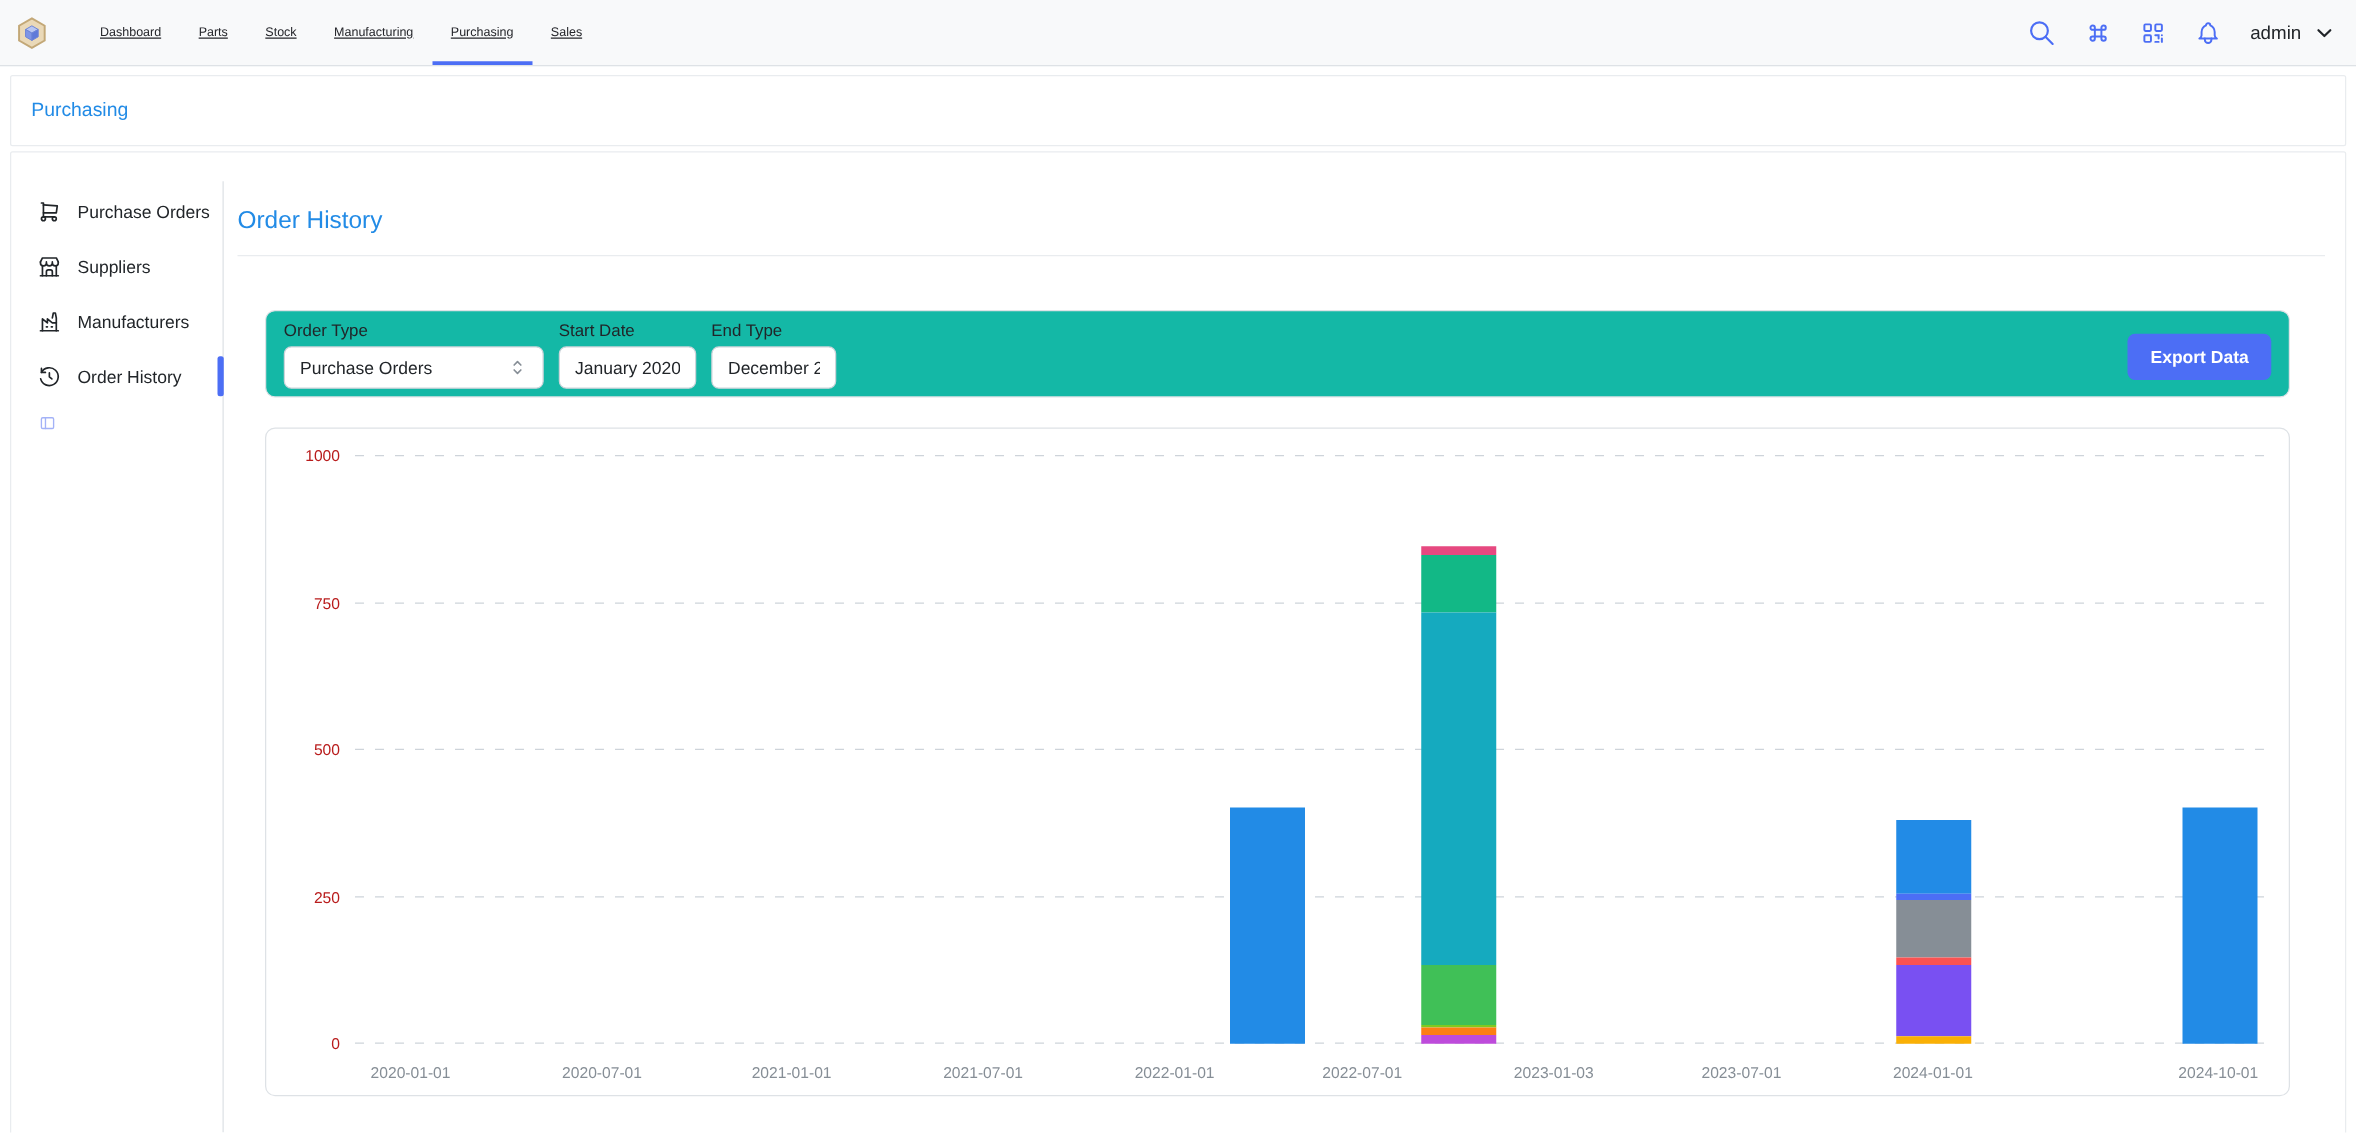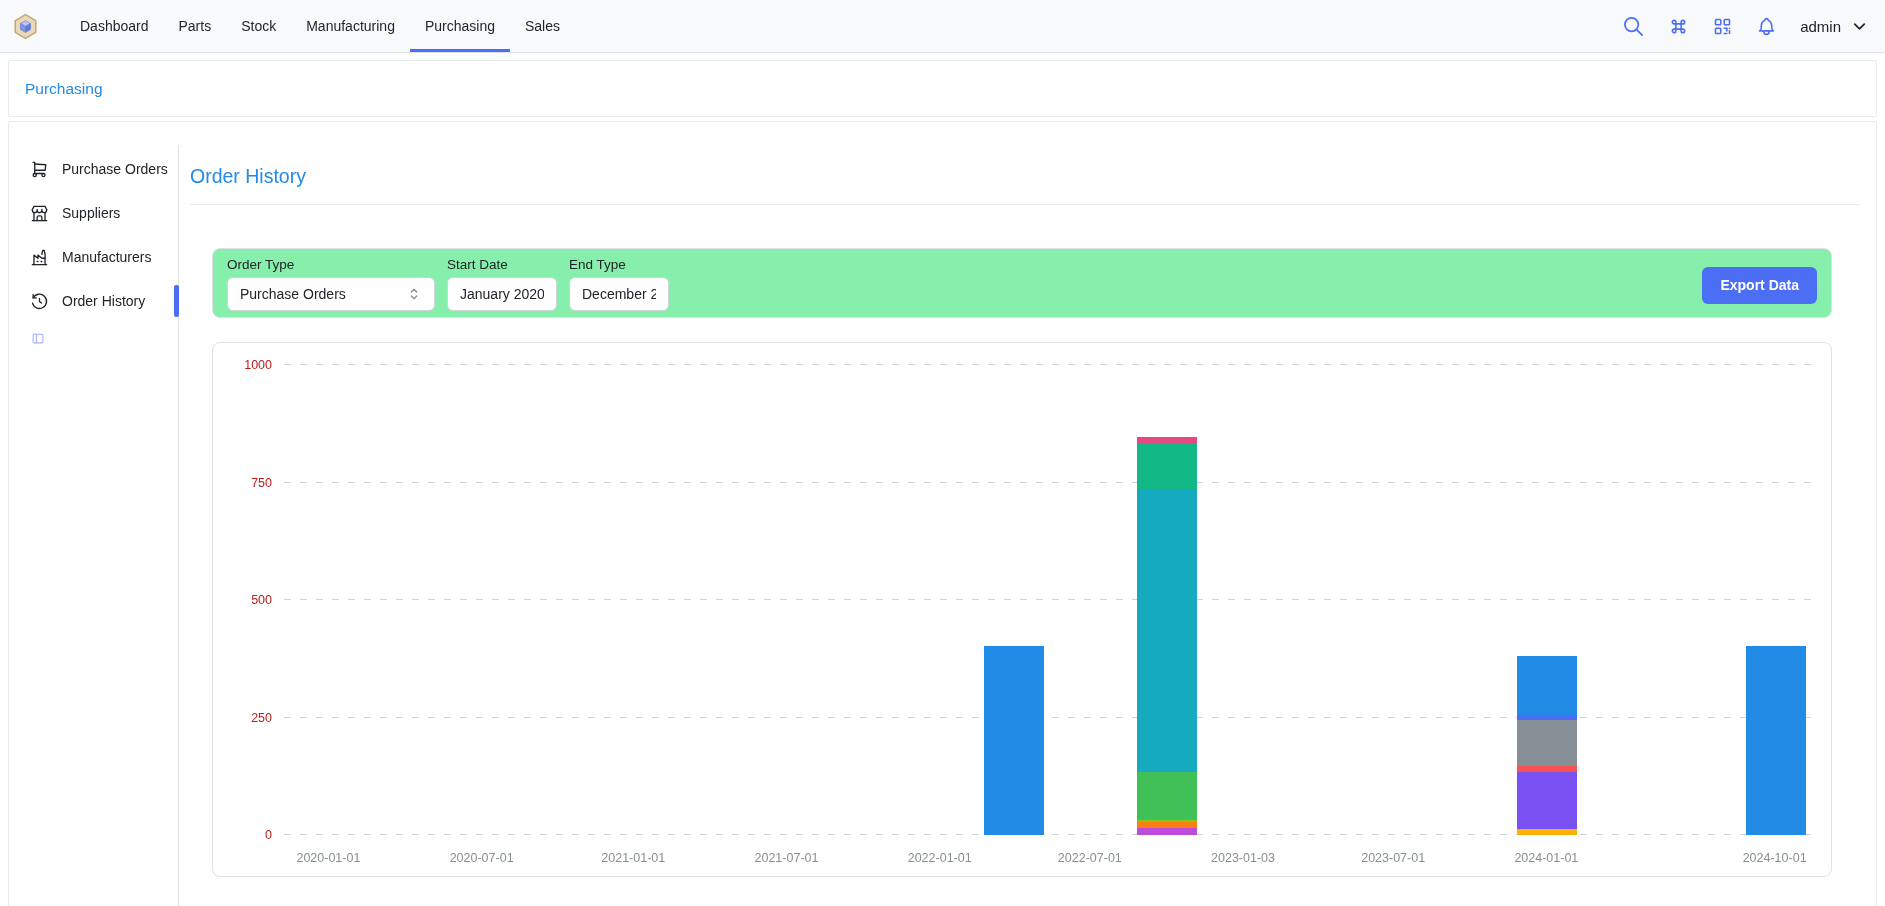--- a/index.html
+++ b/index.html
@@ -6,23 +6,23 @@
   body{
     width:1885px;height:906px;position:relative;overflow:hidden;
     background:#ffffff;color:#212529;
     font-family:"Liberation Sans","DejaVu Sans",sans-serif;
   }
   
   .navbar{position:absolute;left:0;top:0;width:100%;height:53px;background:#f8f9fa;
     border-bottom:1px solid #dee2e6;display:flex;align-items:center;box-sizing:border-box;}
   .logo{margin-left:12px;display:flex;align-items:center;cursor:pointer;}
   .tabs{display:flex;height:100%;margin-left:26px;}
-  .tab{display:flex;align-items:center;padding:0 15px;font-size:14px;color:#25262b;
+  .tab{display:flex;align-items:center;padding:0 15px;font-size:10px;color:#25262b;
     background:none;border:none;border-top:3px solid transparent;border-bottom:3px solid transparent;
-    cursor:pointer;font-family:inherit;}
+    cursor:pointer;font-family:inherit;text-decoration:underline;}
   .tab.active{border-bottom-color:#4c6ef5;}
   .nav-right{margin-left:auto;margin-right:16px;display:flex;align-items:center;gap:23px;}
   .nav-icon{display:flex;color:#4c6ef5;cursor:pointer;}
   .user{display:flex;align-items:center;gap:9px;font-size:15px;color:#212529;cursor:pointer;}
   .user .chev{display:flex;color:#212529;}
   
   .breadcrumb-bar{position:absolute;left:8px;right:8px;top:60px;height:57px;background:#fff;
     border:1px solid #e9ecef;border-radius:2px;display:flex;align-items:center;
     padding-left:16px;box-sizing:border-box;}
   .crumb{color:#228be6;font-size:15.5px;text-decoration:none;cursor:pointer;}
@@ -35,21 +35,21 @@
     padding-left:22px;gap:13px;font-size:14px;cursor:pointer;}
   .side-row .s-icon{display:flex;color:#212529;}
   .side-row.active::after{content:"";position:absolute;right:-1px;top:3px;width:5px;height:32px;
     background:#4c6ef5;border-radius:2px;}
   .side-collapse{margin-top:12px;padding-left:23px;display:flex;cursor:pointer;}
   
   .page-title{position:absolute;left:190px;top:165px;margin:0;font-size:19.5px;font-weight:400;color:#228be6;}
   .title-divider{position:absolute;left:190px;right:25px;top:204px;margin:0;border:none;border-top:1px solid #e9ecef;}
   .filter-panel{position:absolute;left:212px;top:248px;width:1620px;height:70px;box-sizing:border-box;
     border:1px solid #dee2e6;border-radius:8px;display:flex;align-items:flex-start;
-    padding:8px 14px 6px 14px;gap:12px;background:#86efac;}
+    padding:8px 14px 6px 14px;gap:12px;background:#14b8a6;}
   .field{display:flex;flex-direction:column;}
   .field label{font-size:13.5px;line-height:16px;margin-bottom:4px;color:#212529;}
   .control{height:34px;box-sizing:border-box;border:1px solid #ced4da;border-radius:6px;background:#fff;
     font-size:14px;color:#212529;display:flex;align-items:center;padding:0 12px;}
   .select-box{justify-content:space-between;cursor:pointer;}
   .select-box .sel-icon{display:flex;color:#868e96;margin-left:8px;}
   input.control{font-family:inherit;outline:none;display:block;}
   .f-ordertype .control{width:208px;}
   .f-start .control{width:110px;}
   .f-end .control{width:100px;}

